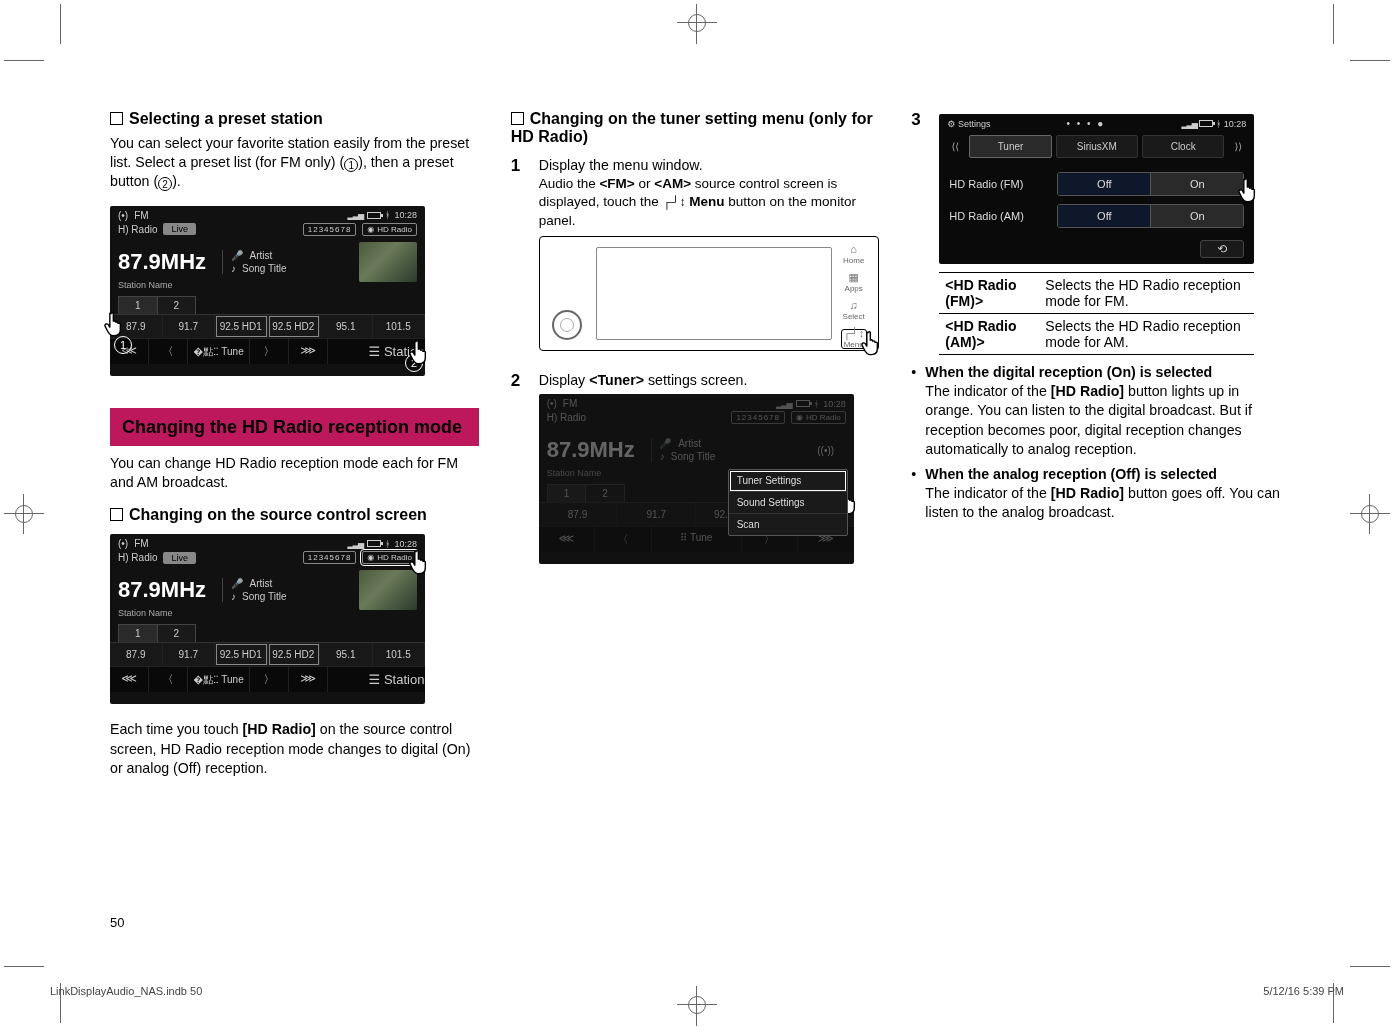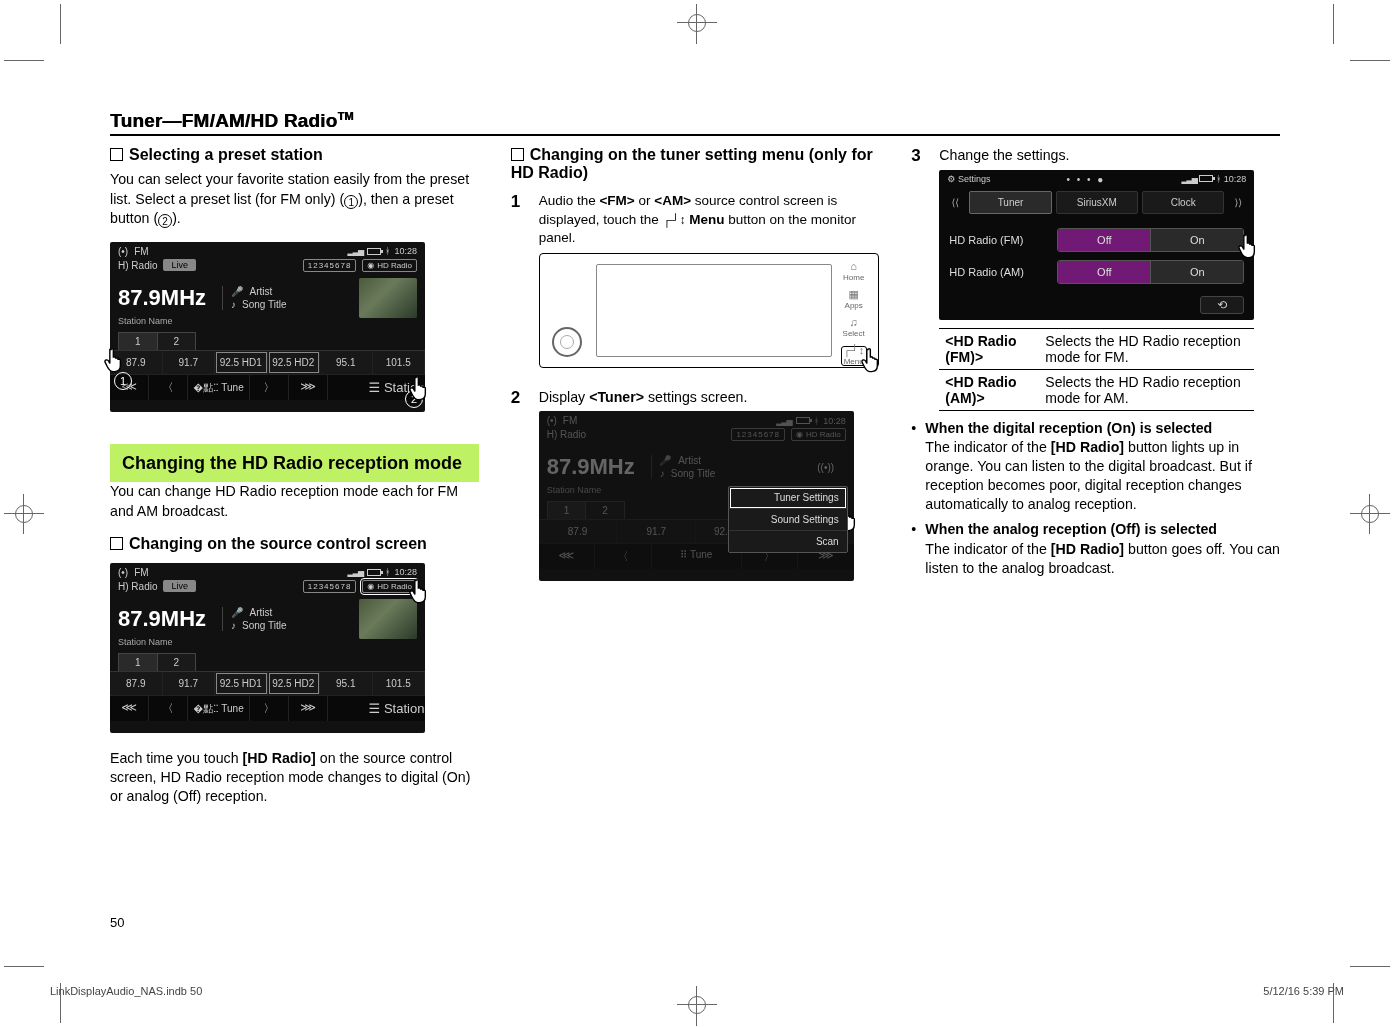--- a/index.html
+++ b/index.html
@@ -26,21 +26,21 @@
   .h4 { font-weight: 700; font-size: 16px; margin-bottom: 4px; }
   .h4-box { display: inline-block; width: 13px; height: 13px; border: 1.4px solid #000; margin-right: 6px; vertical-align: -1px; }
   .body { font-size: 14.2px; line-height: 1.35; }
   .body-sm { font-size: 13.5px; line-height: 1.35; }
   .mb6 { margin-bottom: 6px; }
   .mb10 { margin-bottom: 10px; }
   .mb14 { margin-bottom: 14px; }
   .bold { font-weight: 700; }
   .circ { display:inline-block; width:14px; height:14px; border:1px solid #000; border-radius:50%; text-align:center; font-size:10px; line-height:13px; vertical-align:-2px;}
 
-  .gray-box { background: #bef264; padding: 8px 12px; font-weight: 700; font-size: 18px; line-height: 1.25; }
+  .gray-box { background: #be185d; padding: 8px 12px; font-weight: 700; font-size: 18px; line-height: 1.25; margin-bottom: 8px; }
 
   .step-row { display: flex; gap: 12px; }
   .step-num { font-weight: 700; font-size: 17px; width: 16px; flex: 0 0 16px; }
   .step-body { flex: 1; }
 
   
   .radio-shot { width: 315px; height: 170px; background: #111; color: #ddd; border-radius: 2px; position: relative; font-size: 10px; overflow: hidden; margin-top: 4px; }
   .rs-top { display:flex; justify-content:space-between; align-items:center; padding:4px 8px 0; font-size:10px; color:#ccc;}
   .rs-top-left { display:flex; gap:6px; align-items:center;}
   .rs-top-right { display:flex; gap:4px; align-items:center; font-size:9px;}
@@ -90,37 +90,37 @@
   
   .radio-shot.dim .rs-freq,
   .radio-shot.dim .rs-meta,
   .radio-shot.dim .rs-station,
   .radio-shot.dim .rs-tabs,
   .radio-shot.dim .rs-presets,
   .radio-shot.dim .rs-bottom,
   .radio-shot.dim .rs-row2,
   .radio-shot.dim .rs-top { opacity:0.35; }
   .popup { position:absolute; right:6px; bottom:28px; width:120px; background:#1a1a1a; border:1px solid #555; border-radius:2px; font-size:10px; color:#ddd; z-index: 5;}
-  .popup-item { padding:5px 8px; border-bottom:1px solid #333; text-align:right;}
+  .popup-item { padding:5px 8px; border-bottom:1px solid #333; }
   .popup-item:last-child { border-bottom:none;}
   .popup-item.hl { outline:1.5px solid #fff; outline-offset:-2px;}
 
   
   .settings-shot { width: 315px; height:150px; background:#0a0a0a; color:#ccc; border-radius:2px; position:relative; font-size:10px; overflow:hidden; margin-top:4px;}
   .ss-top { display:flex; justify-content:space-between; align-items:center; padding:4px 8px; font-size:9px;}
   .ss-dots { font-size:10px; letter-spacing:2px;}
   .ss-tabs { display:flex; align-items:center; gap:4px; padding:2px 6px 6px; font-size:10px;}
   .ss-chev { width:20px; text-align:center; color:#aaa;}
   .ss-tab { flex:1; text-align:center; padding:5px 0; background:#1a1a1a; border:1px solid #333; border-radius:2px; color:#ccc;}
   .ss-tab.active { background:#2a2a2a; outline:1px solid #666; outline-offset:-1px;}
   .ss-rows { padding: 8px 10px 0; display:flex; flex-direction:column; gap:8px;}
   .ss-row { display:flex; align-items:center; gap:8px;}
   .ss-label { width:100px; font-size:11px; color:#ddd;}
   .ss-seg { flex:1; display:flex; border:1px solid #555; border-radius:3px; overflow:hidden;}
-  .ss-seg-btn { flex:1; text-align:center; padding:5px 0; font-size:11px; color:#ddd; background:#701a75;}
+  .ss-seg-btn { flex:1; text-align:center; padding:5px 0; font-size:11px; color:#ddd; background:#0f172a;}
   .ss-seg-btn + .ss-seg-btn { border-left:1px solid #555;}
   .ss-seg-btn.on { background:#2a2a2a;}
   .ss-back { position:absolute; right:10px; bottom:6px; width:44px; height:18px; background:#1a1a1a; border:1px solid #444; border-radius:3px; text-align:center; line-height:17px; font-size:12px; color:#ccc;}
 
   
   table.info { width: 315px; border-collapse: collapse; font-size: 14px; margin-top: 4px;}
   table.info td { border-top:1px solid #000; border-bottom:1px solid #000; padding:4px 6px; vertical-align:top;}
   table.info td:first-child { width:100px; font-weight:700;}
 
   ul.bullets { list-style:none; padding:0; margin:8px 0 0 0; font-size:14.2px; line-height:1.35;}
@@ -153,23 +153,20 @@
   <div class="crop h" style="left:4px; top:60px;"></div>
   <div class="crop v" style="left:60px; top:4px;"></div>
   <div class="crop h" style="right:4px; top:60px;"></div>
   <div class="crop v" style="right:60px; top:4px;"></div>
   <div class="crop h" style="left:4px; bottom:60px;"></div>
   <div class="crop v" style="left:60px; bottom:4px;"></div>
   <div class="crop h" style="right:4px; bottom:60px;"></div>
   <div class="crop v" style="right:60px; bottom:4px;"></div>
 
   <div class="content">
-    <div class="section-rule">
-      <span class="section-title"><span>Tuner—FM/AM/HD Radio</span><sup>TM</sup></span>
-    </div>
 
     <div class="cols">
 
       <div class="col">
         <div class="h4 mb6"><span class="h4-box"></span><span>Selecting a preset station</span></div>
         <div class="body mb10">
           <span>You can select your favorite station easily from the preset list. Select a preset list (for FM only) (</span><span class="circ">1</span><span>), then a preset button (</span><span class="circ">2</span><span>).</span>
         </div>
 
         
@@ -318,20 +315,21 @@
           <span>Each time you touch </span><span class="bold">[HD Radio]</span><span> on the source control screen, HD Radio reception mode changes to digital (On) or analog (Off) reception.</span>
         </div>
       </div>
 
       <div class="col">
         <div class="h4 mb10"><span class="h4-box"></span><span>Changing on the tuner setting menu (only for HD Radio)</span></div>
 
         <div class="step-row mb6">
           <div class="step-num">1</div>
           <div class="step-body">
+            <div class="body">Display the menu window.</div>
             <div class="body-sm">
               <span>Audio the </span><span class="bold">&lt;FM&gt;</span><span> or </span><span class="bold">&lt;AM&gt;</span><span> source control screen is displayed, touch the </span><span style="font-size:12px;">┌┘↕</span> <span class="bold">Menu</span><span> button on the monitor panel.</span>
             </div>
             <div style="position:relative; display:inline-block;">
               <div class="panel-shot">
                 <div class="panel-knob"></div>
                 <div class="panel-screenarea"></div>
                 <div class="panel-side">
                   <div class="panel-side-btn">
                       <span class="ico">⌂</span>
@@ -433,21 +431,20 @@
                   </svg></div>
             </div>
           </div>
         </div>
       </div>
 
       <div class="col">
         <div class="step-row mb6">
           <div class="step-num">3</div>
           <div class="step-body">
-            <div class="body">Change the settings.</div>
 
             <div style="position:relative; display:inline-block;">
               <div class="settings-shot">
                 <div class="ss-top">
                   <div><span>⚙</span> <span>Settings</span></div>
                   <div class="ss-dots">• • • ●</div>
                   <div><span class="rs-signal"></span> <span class="rs-batt"></span> <span>ᚼ</span> <span>10:28</span></div>
                 </div>
                 <div class="ss-tabs">
                   <div class="ss-chev">⟨⟨</div>

